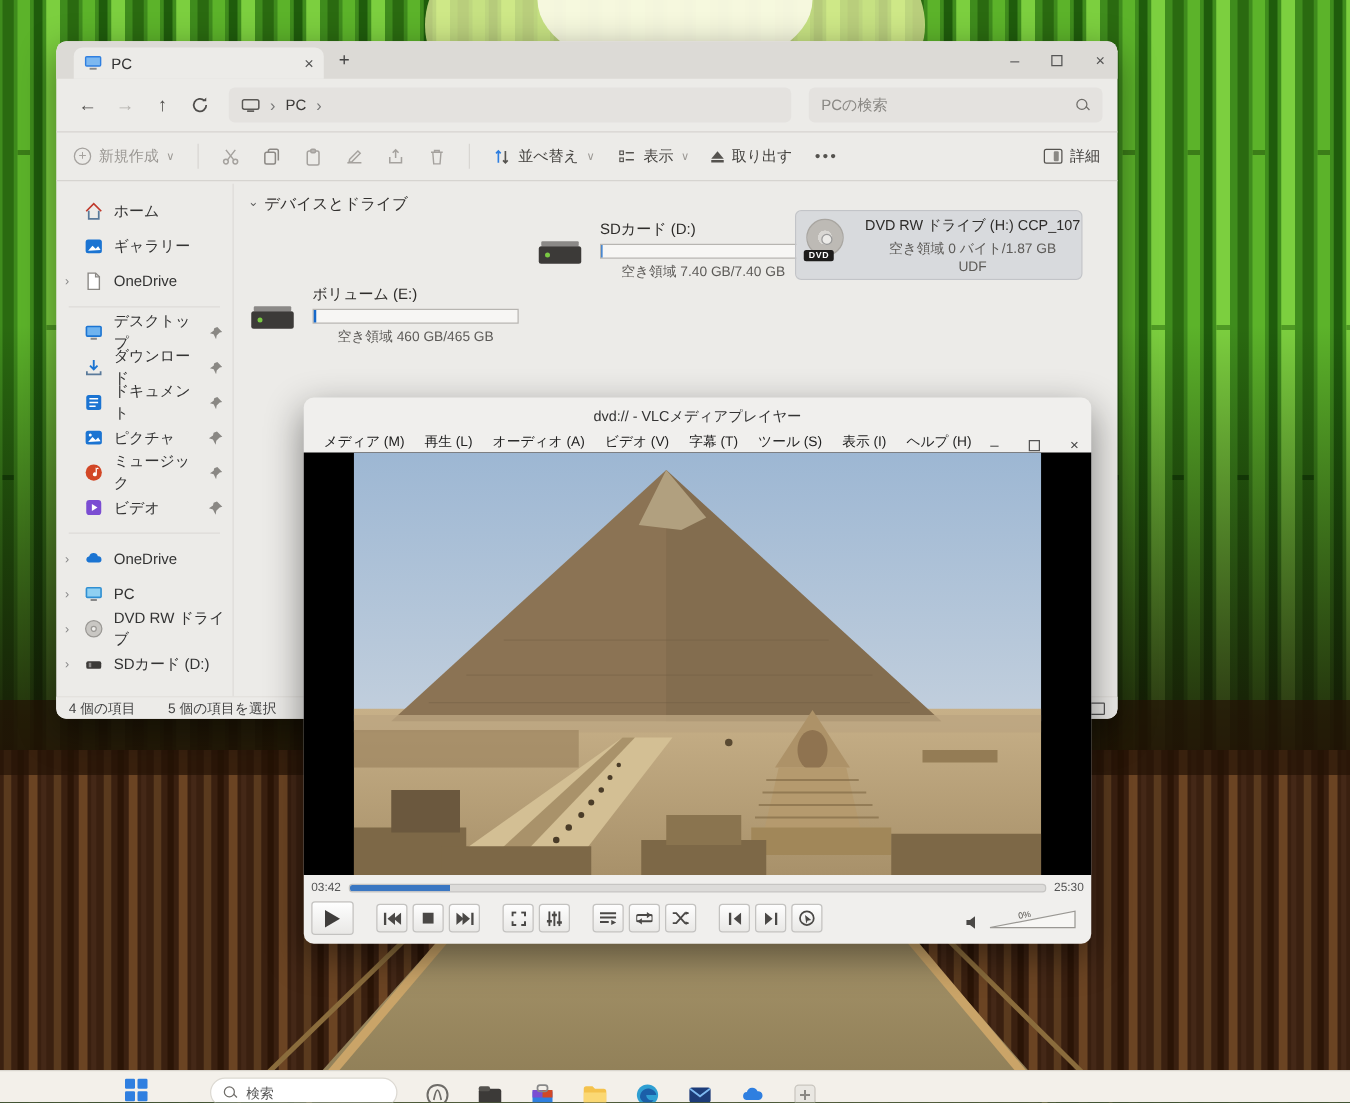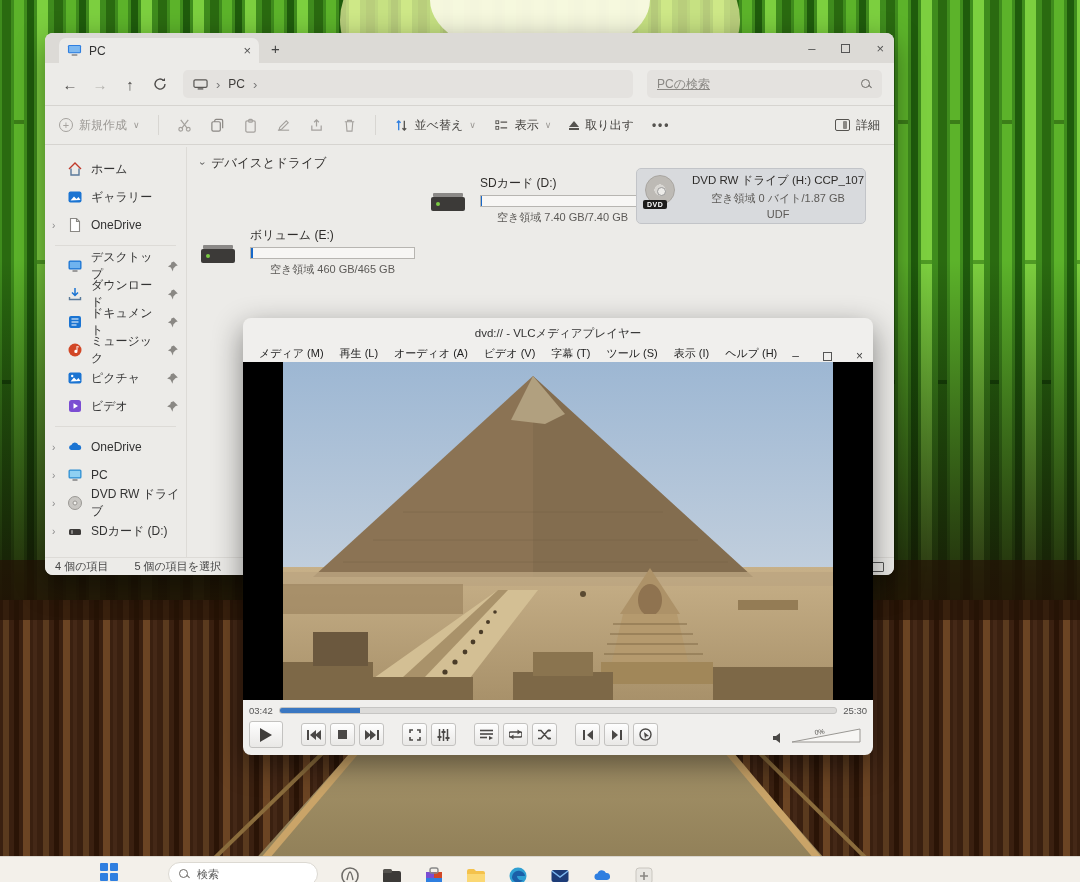--- a/index.html
+++ b/index.html
@@ -24,21 +24,21 @@
   .wc-box { width:9px; height:9px; border:1px solid #555; display:inline-block; }
 
   .ex-navbar { position:relative; height:42px; display:flex; align-items:center; padding:0 12px; gap:4px; }
   .nav-btn { width:26px; height:26px; display:flex; align-items:center; justify-content:center;
              color:#4f4d4b; font-size:15px; border-radius:4px; }
   .addressbar { margin-left:6px; flex:1; height:28px; background:#e4e2df; border-radius:5px;
                 display:flex; align-items:center; padding:0 10px; gap:8px; color:#3e3c3a; font-size:12px; }
   .crumb-chev { color:#777; font-size:13px; }
   .searchbox { width:235px; height:28px; background:#e4e2df; border-radius:5px; margin-left:10px;
                display:flex; align-items:center; padding:0 10px; color:#8a8884; font-size:12px; }
-  .searchbox .sb-text { flex:1;text-decoration:underline; }
+  .searchbox .sb-text { flex:1; }
 
   .ex-toolbar { height:40px; border-top:1px solid #d6d4d0; border-bottom:1px solid #d6d4d0;
                 display:flex; align-items:center; padding:0 14px; gap:18px; }
   .tb-item { display:flex; align-items:center; gap:6px; font-size:12px; color:#9b9894; }
   .tb-item.dark { color:#44423f;justify-content:flex-end; }
   .tb-chev { font-size:9px; color:#9b9894; }
   .tb-spacer { flex:1; }
   .tb-sep { width:1px; height:20px; background:#d8d6d2; }
   .icon14 { width:15px; height:15px; display:inline-block; }
   .newcircle { width:14px; height:14px; border:1.3px solid #a5a29e; border-radius:50%;
@@ -332,36 +332,36 @@
               <rect x="2" y="2" width="12" height="12" rx="2" fill="#1b74d2"></rect>
               <path d="M4.5 5h7M4.5 8h7M4.5 11h5" stroke="#fff" stroke-width="1.2"></path>
             </svg>
           <span>ドキュメント</span>
           <svg class="pin icon14" viewBox="0 0 14 14">
               <path d="M8 2l4 4-2 .5L7.5 9 7 12 5 8 2 7l3-2 .5-2z" fill="#8a8884"></path>
             </svg>
         </div>
         <div class="sb-item">
           <svg class="icon16" viewBox="0 0 16 16">
+              <rect x="1.5" y="2.5" width="13" height="11" rx="2" fill="#1b74d2"></rect>
+              <circle cx="5.2" cy="6" r="1.2" fill="#fff"></circle>
+              <path d="M3.5 11.5 7 7.5l2.5 2.5 2-2 2 3z" fill="#fff"></path>
+            </svg>
+          <span>ピクチャ</span>
+          <svg class="pin icon14" viewBox="0 0 14 14">
+              <path d="M8 2l4 4-2 .5L7.5 9 7 12 5 8 2 7l3-2 .5-2z" fill="#8a8884"></path>
+            </svg>
+        </div>
+        <div class="sb-item">
+          <svg class="icon16" viewBox="0 0 16 16">
               <circle cx="8" cy="8" r="6.5" fill="#d24726"></circle>
               <path d="M10.5 4.5v5a1.6 1.6 0 1 1-1-1.5v-4z" fill="#fff"></path>
               <path d="M10.4 4.5 11.8 5" stroke="#fff" stroke-width="1"></path>
             </svg>
           <span>ミュージック</span>
-          <svg class="pin icon14" viewBox="0 0 14 14">
-              <path d="M8 2l4 4-2 .5L7.5 9 7 12 5 8 2 7l3-2 .5-2z" fill="#8a8884"></path>
-            </svg>
-        </div>
-        <div class="sb-item">
-          <svg class="icon16" viewBox="0 0 16 16">
-              <rect x="1.5" y="2.5" width="13" height="11" rx="2" fill="#1b74d2"></rect>
-              <circle cx="5.2" cy="6" r="1.2" fill="#fff"></circle>
-              <path d="M3.5 11.5 7 7.5l2.5 2.5 2-2 2 3z" fill="#fff"></path>
-            </svg>
-          <span>ピクチャ</span>
           <svg class="pin icon14" viewBox="0 0 14 14">
               <path d="M8 2l4 4-2 .5L7.5 9 7 12 5 8 2 7l3-2 .5-2z" fill="#8a8884"></path>
             </svg>
         </div>
         <div class="sb-item">
           <svg class="icon16" viewBox="0 0 16 16">
               <rect x="2" y="2" width="12" height="12" rx="2.5" fill="#7b4dd2"></rect>
               <path d="M6.5 5.2 11 8l-4.5 2.8z" fill="#fff"></path>
             </svg>
           <span>ビデオ</span>

